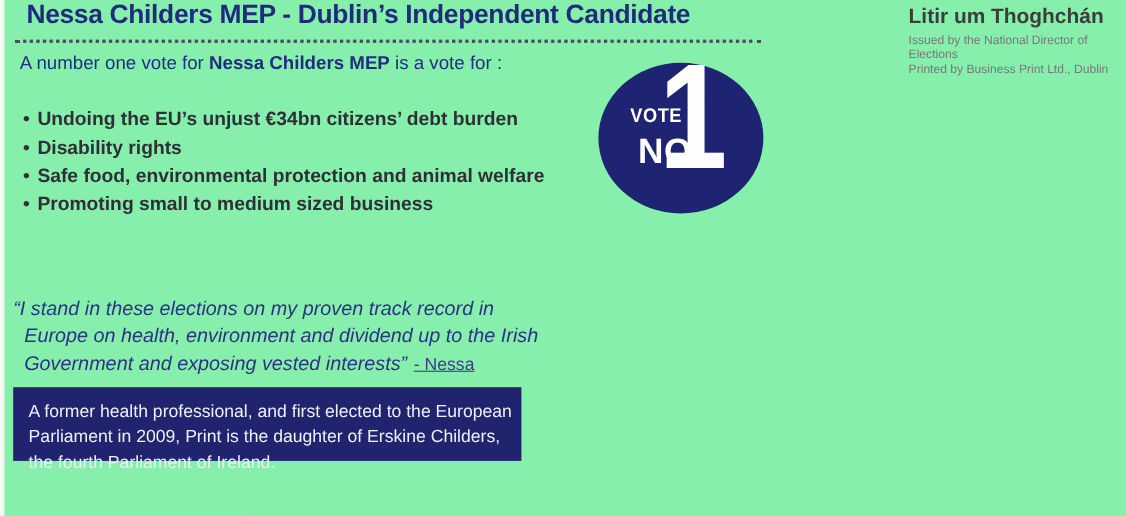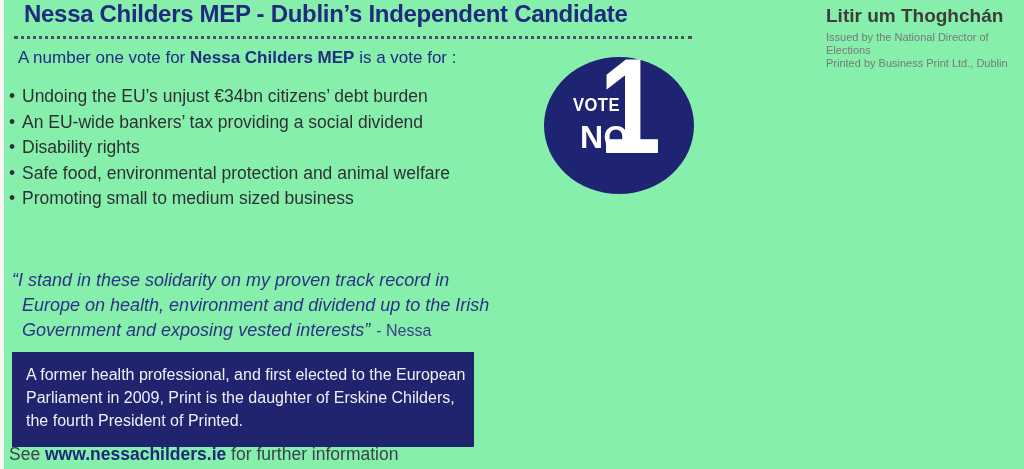--- a/index.html
+++ b/index.html
@@ -31,22 +31,23 @@
   }
   .imprint-line{font-size:11px;color:#787878;line-height:13px;}
   
   .intro{
     position:absolute;left:14px;top:48px;margin:0;
     font-size:17px;color:#222d80;white-space:nowrap;
   }
   .intro strong{font-weight:bold;}
   
   .bullets{
-    position:absolute;left:5px;top:84px;margin:0;padding:0;
+    position:absolute;left:5px;top:84px;margin:12px;padding:0;
     list-style:none;
+    font-weight:bold;
   }
   .bullets li{
     font-size:17.5px;color:#2f3036;line-height:25.5px;
     padding-left:13px;position:relative;white-space:nowrap;
   }
   .bullets li::before{
     content:"\2022";position:absolute;left:0;top:0;color:#2f3036;
   }
   
   .badge{
@@ -68,25 +69,25 @@
     transform:scale(0.82,1);transform-origin:left top;
   }
   
   .quote{
     position:absolute;left:8px;top:268px;margin:0;width:500px;
     font-style:italic;color:#2c3384;font-size:18px;line-height:25px;
   }
   .qline{display:block;white-space:nowrap;}
   .qline.indent{padding-left:10px;}
   .quote .attr{
-    font-style:normal;font-size:16px;color:#3a4188;padding-left:6px;
+    font-style:normal;font-size:16px;color:#3a4188;padding-left:6px;text-decoration:underline;
   }
   
   .bio-box{
-    position:absolute;left:8px;top:352px;width:462px;height:95px;
+    position:absolute;left:8px;top:352px;width:462px;height:67px;
     background:#20246f;color:#eef0f6;
   }
   .bio-line{
     font-size:16px;line-height:23px;padding-left:14px;white-space:nowrap;
   }
   .bio-line:first-child{padding-top:11px;}
   
   .footer{
     position:absolute;left:5px;top:444px;margin:0;
     font-size:17.5px;color:#3c4150;white-space:nowrap;
@@ -104,39 +105,37 @@
   <div class="imprint">
     <div class="imprint-heading">Litir um Thoghchán</div>
     <div class="imprint-line">Issued by the National Director of Elections</div>
     <div class="imprint-line">Printed by Business Print Ltd., Dublin</div>
   </div>
 
   <p class="intro"><span>A number one vote for </span><strong>Nessa Childers MEP</strong><span> is a vote for :</span></p>
 
   <ul class="bullets">
     <li>Undoing the EU’s unjust €34bn citizens’ debt burden</li>
-    <li>An EU-wide bankers’ tax providing a social dividend</li>
     <li>Disability rights</li>
     <li>Safe food, environmental protection and animal welfare</li>
     <li>Promoting small to medium sized business</li>
   </ul>
 
   <div class="badge">
     <span class="badge-vote">VOTE</span>
     <span class="badge-no">NO.</span>
     <span class="badge-number">1</span>
   </div>
 
   <blockquote class="quote">
-    <span class="qline">“I stand in these solidarity on my proven track record in</span>
+    <span class="qline">“I stand in these elections on my proven track record in</span>
     <span class="qline indent">Europe on health, environment and dividend up to the Irish</span>
     <span class="qline indent"><span>Government and exposing vested interests”</span><span class="attr">- Nessa</span></span>
   </blockquote>
 
   <div class="bio-box">
     <div class="bio-line">A former health professional, and first elected to the European</div>
     <div class="bio-line">Parliament in 2009, Print is the daughter of Erskine Childers,</div>
-    <div class="bio-line">the fourth President of Printed.</div>
+    <div class="bio-line">the fourth Parliament of Ireland.</div>
   </div>
 
-  <p class="footer"><span>See </span><strong>www.nessachilders.ie</strong><span> for further information</span></p>
 
 </div>
 
 </body></html>

